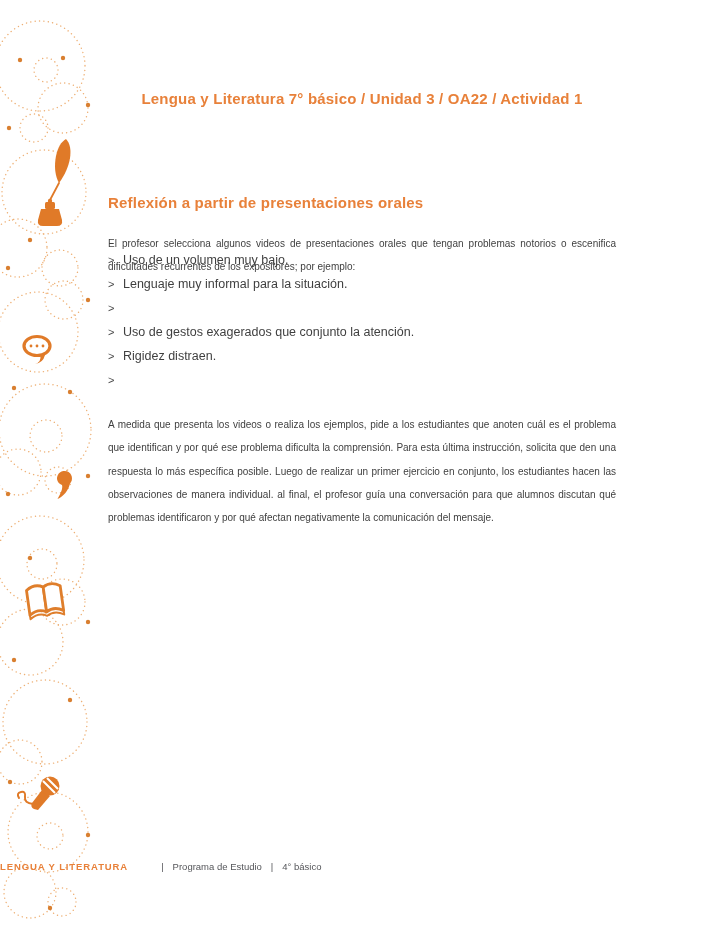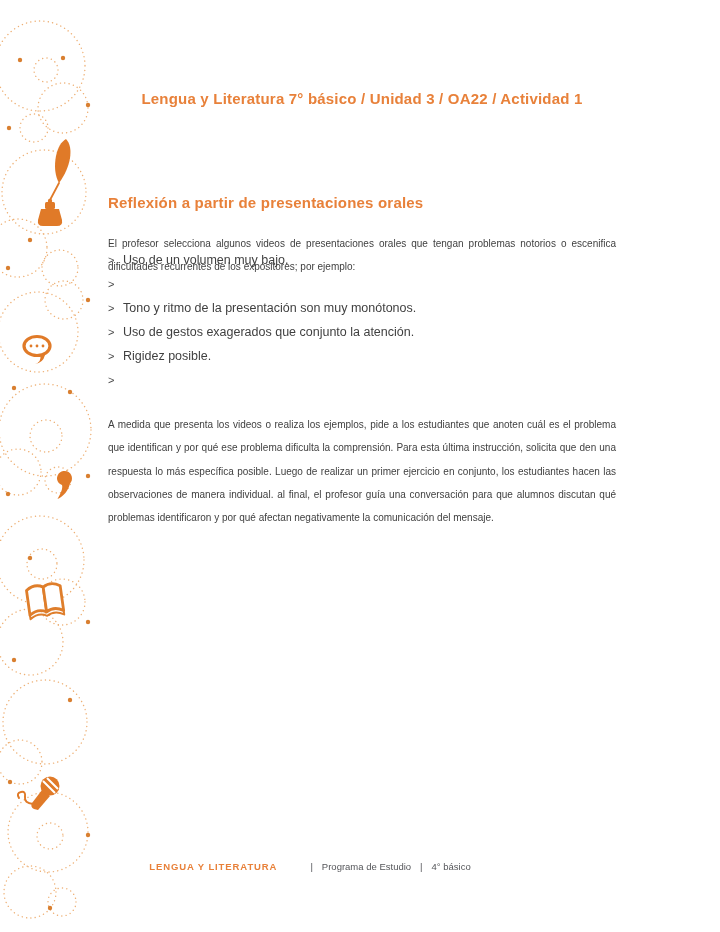--- a/index.html
+++ b/index.html
@@ -24,21 +24,21 @@
   .bullets li{
     color:#3F3F3F;font-size:12.5px;line-height:24px;
     display:flex;align-items:baseline;
   }
   .bullets .marker{
     color:#4a4a4a;font-size:11px;width:15px;flex:0 0 15px;
   }
   .closing{top:379px;}
   .footer{
     position:absolute;top:861px;left:0;width:620px;
-    display:flex;justify-content:center;align-items:baseline;gap:9px;
+    display:flex;justify-content:flex-start;align-items:baseline;gap:9px;
     font-size:9.5px;color:#55565A;
   }
   .footer .brand{
     color:#E8813A;font-weight:bold;letter-spacing:0.9px;margin-right:24px;
   }
   .footer .sep{color:#55565A;}
 </style>
 </head>
 <body>
 
@@ -134,32 +134,32 @@
 
 <p class="content para intro">El profesor selecciona algunos videos de presentaciones orales que tengan problemas notorios o escenifica dificultades recurrentes de los expositores; por ejemplo:</p>
 
 <ul class="content bullets">
   <li>
     <span class="marker">&gt;</span>
     <span>Uso de un volumen muy bajo.</span>
   </li>
   <li>
     <span class="marker">&gt;</span>
+    <span>Lenguaje muy informal para la situación.</span>
   </li>
   <li>
     <span class="marker">&gt;</span>
-    <span>Tono y ritmo de la presentación son muy monótonos.</span>
   </li>
   <li>
     <span class="marker">&gt;</span>
     <span>Uso de gestos exagerados que conjunto la atención.</span>
   </li>
   <li>
     <span class="marker">&gt;</span>
-    <span>Rigidez posible.</span>
+    <span>Rigidez distraen.</span>
   </li>
   <li>
     <span class="marker">&gt;</span>
   </li>
 </ul>
 
 <p class="content para closing">A medida que presenta los videos o realiza los ejemplos, pide a los estudiantes que anoten cuál es el problema que identifican y por qué ese problema dificulta la comprensión. Para esta última instrucción, solicita que den una respuesta lo más específica posible. Luego de realizar un primer ejercicio en conjunto, los estudiantes hacen las observaciones de manera individual. al final, el profesor guía una conversación para que alumnos discutan qué problemas identificaron y por qué afectan negativamente la comunicación del mensaje.</p>
 
 <div class="footer">
   <span class="brand">LENGUA Y LITERATURA</span>

